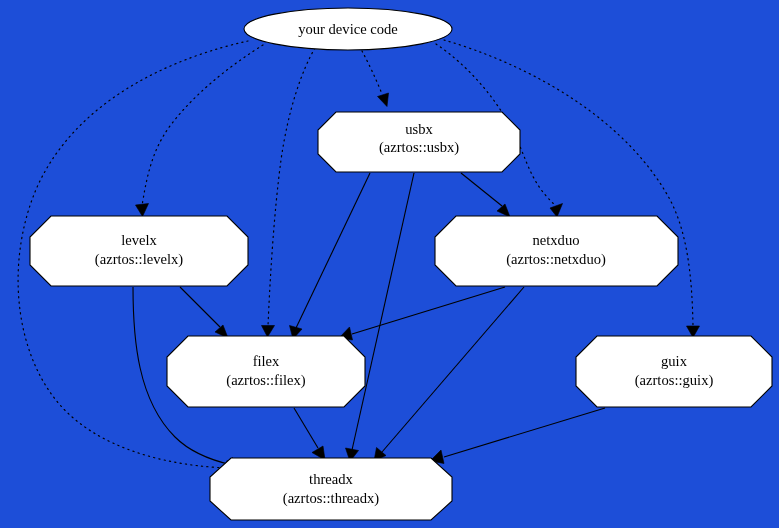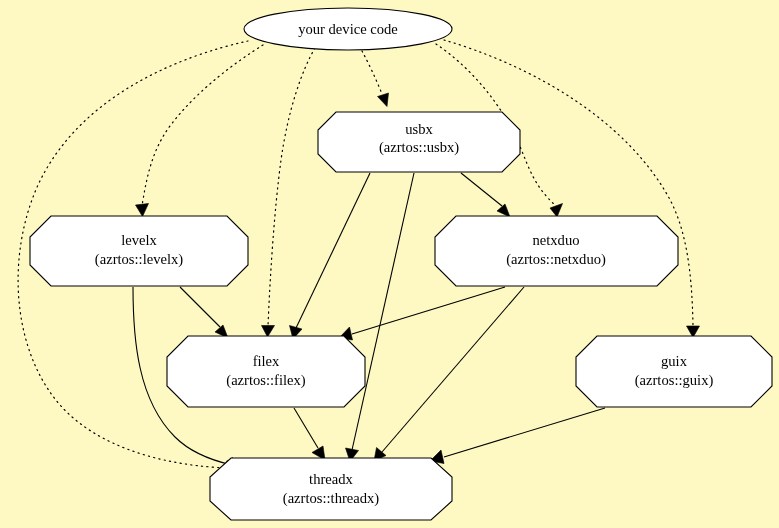--- a/index.html
+++ b/index.html
@@ -1,18 +1,18 @@
 <!DOCTYPE html>
 <html><head>
 <meta charset="utf-8">
 <style>
   html,body{margin:0;padding:0;background:#ffffff;}
   body{width:779px;height:528px;overflow:hidden;
        font-family:"Liberation Serif","DejaVu Serif",serif;}
-  #stage{position:relative;width:779px;height:528px;background:#fef9c3;}
+  #stage{position:relative;width:779px;height:528px;background:#1d4ed8;}
   svg#graph{position:absolute;left:0;top:0;width:779px;height:528px;}
   .node-shape{fill:#ffffff;stroke:#000000;stroke-width:1.1px;}
   .edge-solid{fill:none;stroke:#000000;stroke-width:1.1px;}
   .edge-dotted{fill:none;stroke:#000000;stroke-width:1.2px;
                stroke-linecap:round;stroke-dasharray:1.2 4.2;}
   .arrow{fill:#000000;stroke:#000000;stroke-width:0.6px;stroke-linejoin:miter;}
   .node-label{font-family:"Liberation Serif","DejaVu Serif",serif;
               font-size:14.6px;fill:#000000;text-anchor:middle;}
   .node-label.sub{font-size:14.6px;}
 </style>

